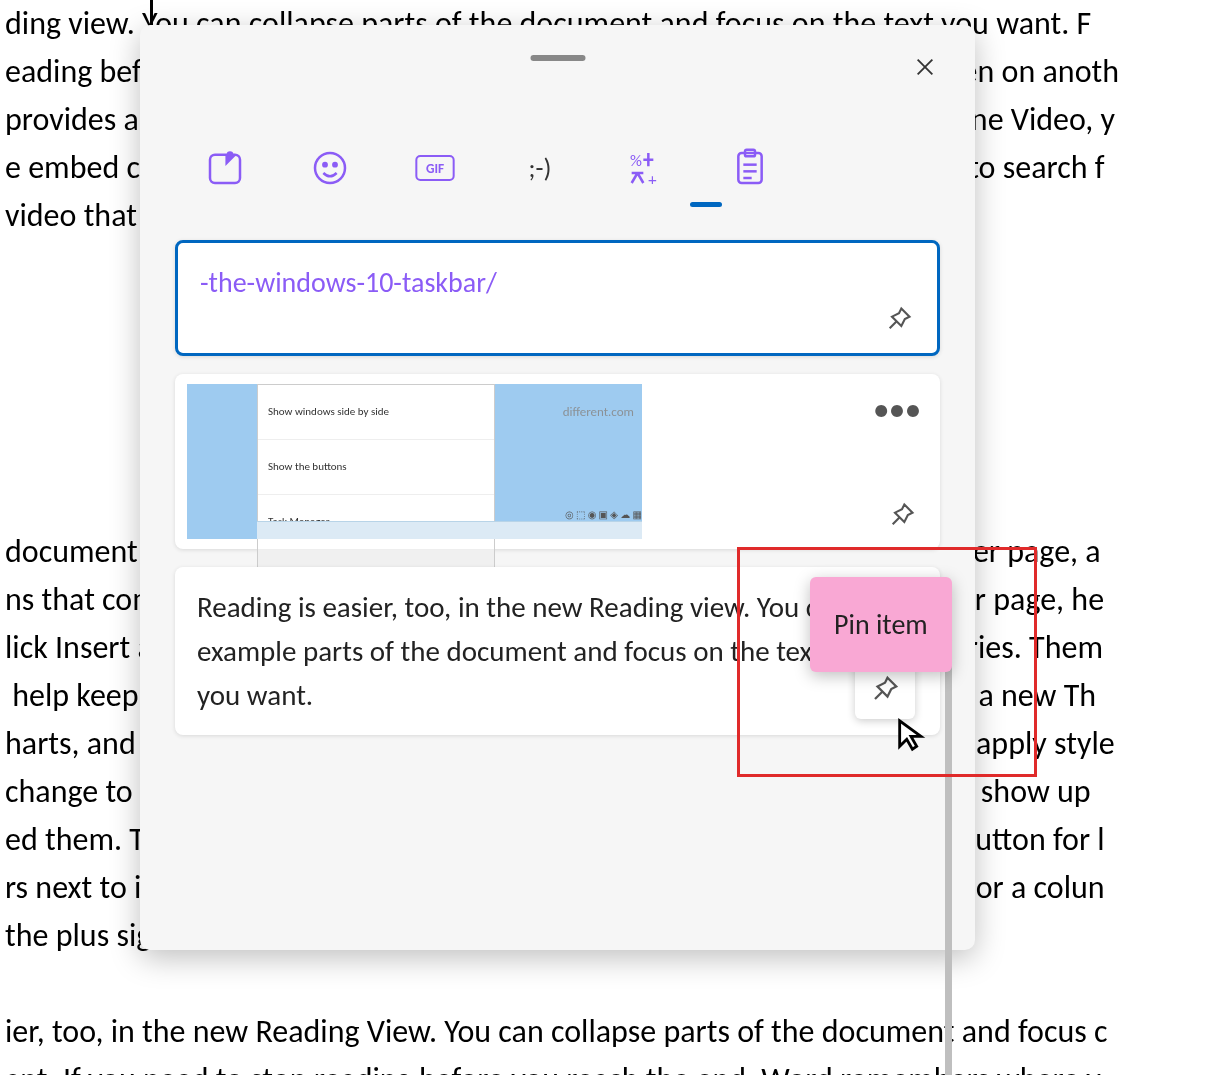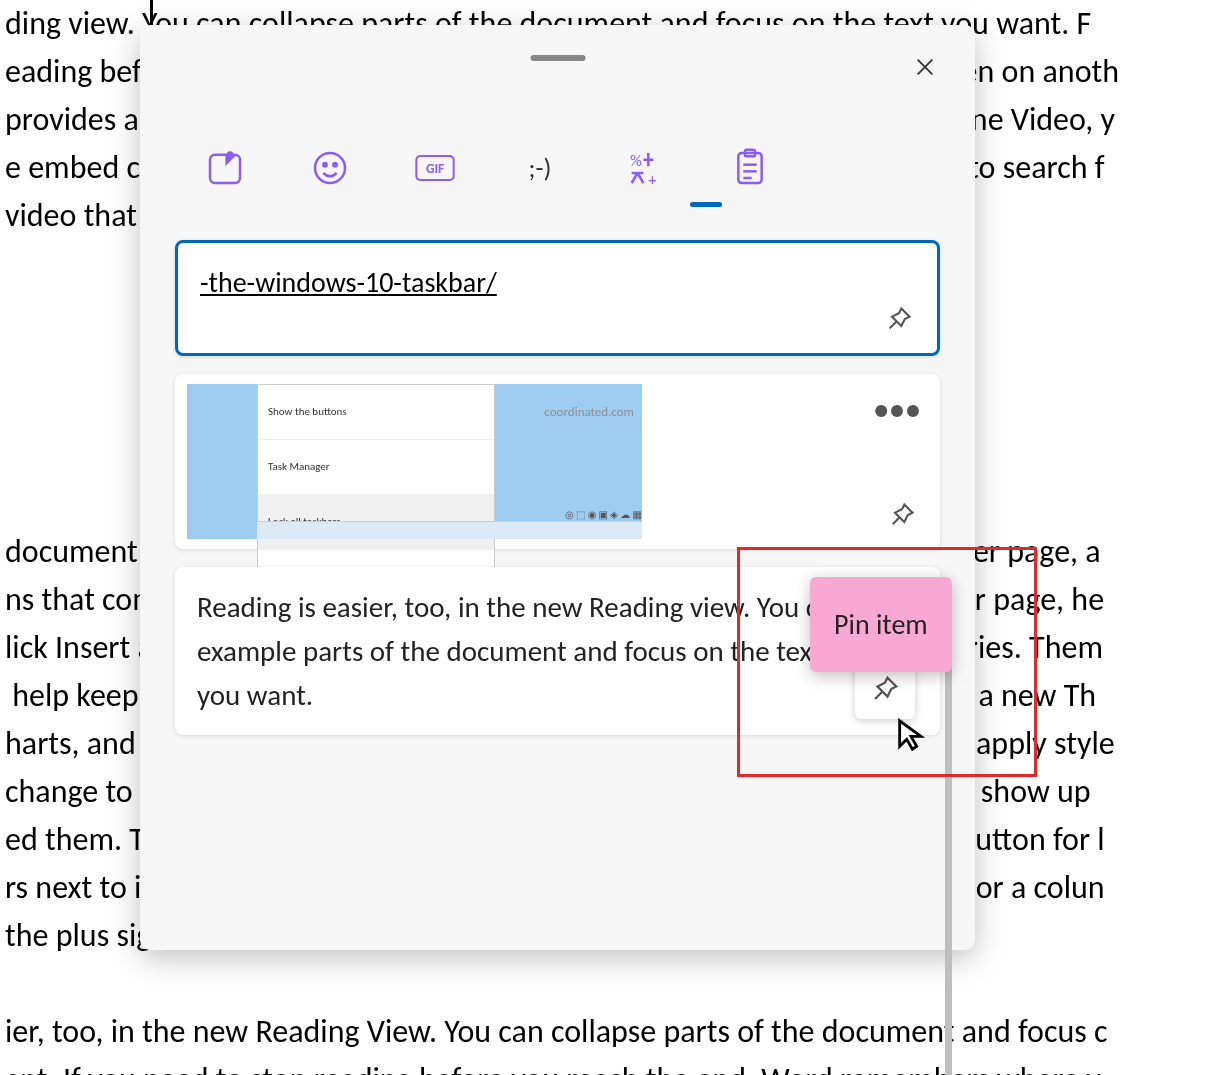--- a/index.html
+++ b/index.html
@@ -97,21 +97,21 @@
       position: relative;
       padding: 18px 70px 18px 22px;
       font-size: 29px;
       line-height: 44px;
       color: #222;
     }
     .card-selected {
       border: 3px solid #0067c0;
       padding-bottom: 48px;
     }
-    .card-url-text { color:#000000; font-size:28px;text-decoration:underline; }
+    .card-url-text { color:#8b5cf6; font-size:28px; }
     .card .pin {
       position: absolute;
       right: 18px;
       bottom: 14px;
       width: 40px; height: 40px;
       display:flex;align-items:center;justify-content:center;
       color:#555;
     }
     .card .pin.filled { color:#000; }
     .card .pin svg { width:28px; height:28px; }
@@ -320,22 +320,23 @@
       <div class="pin">
         <svg viewBox="0 0 24 24" fill="none" stroke="currentColor" stroke-width="1.8">
             <path d="M14 3 L21 10 L17 12 L14 18 L6 10 L12 7 Z"></path>
             <line x1="10" y1="14" x2="4" y2="20"></line>
           </svg>
       </div>
     </div>
 
     <div class="card image-card">
       <div class="thumb">
-        <div class="wm">coordinated.com</div>
+        <div class="wm">different.com</div>
         <div class="menu">
+          <div class="mi">Show windows side by side</div>
           <div class="mi">Show the buttons</div>
           <div class="mi">Task Manager</div>
           <div class="mi highlight">Lock all taskbars</div>
           <div class="mi">Taskbar settings</div>
         </div>
         <div class="taskbar-strip">
           <span class="tray">◎ ⬚ ◉ ▣ ◈ ☁ ▦</span>
         </div>
       </div>
       <div class="more">•••</div>

